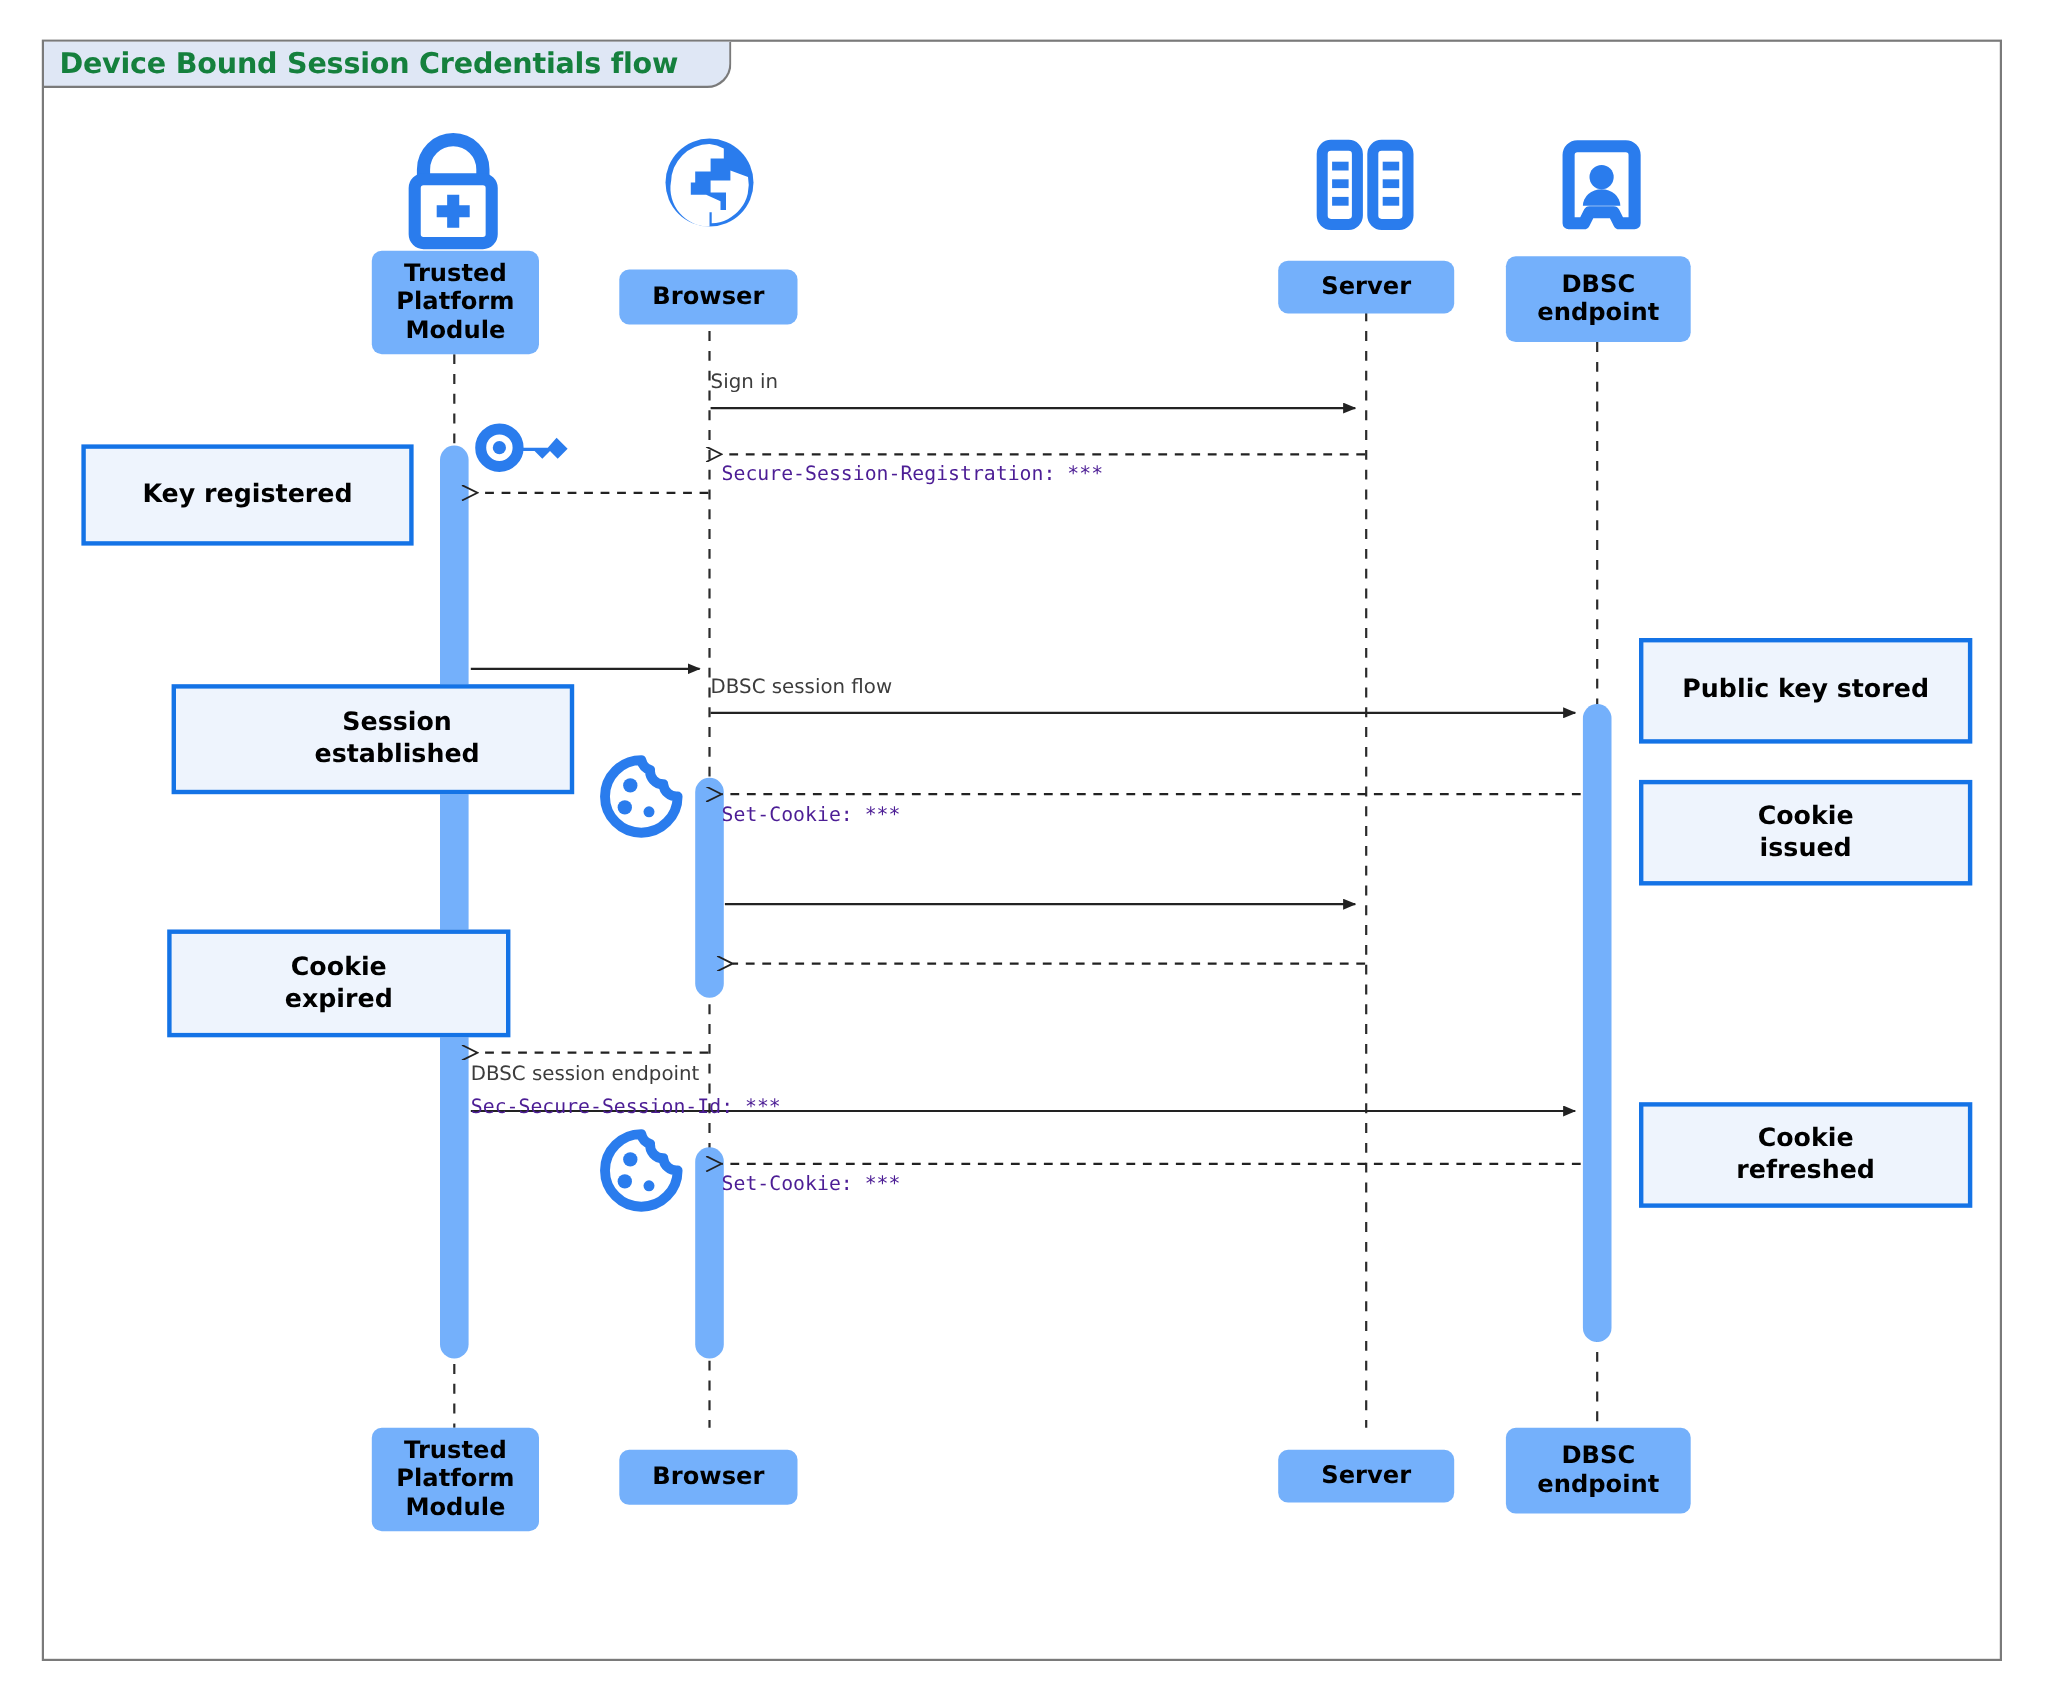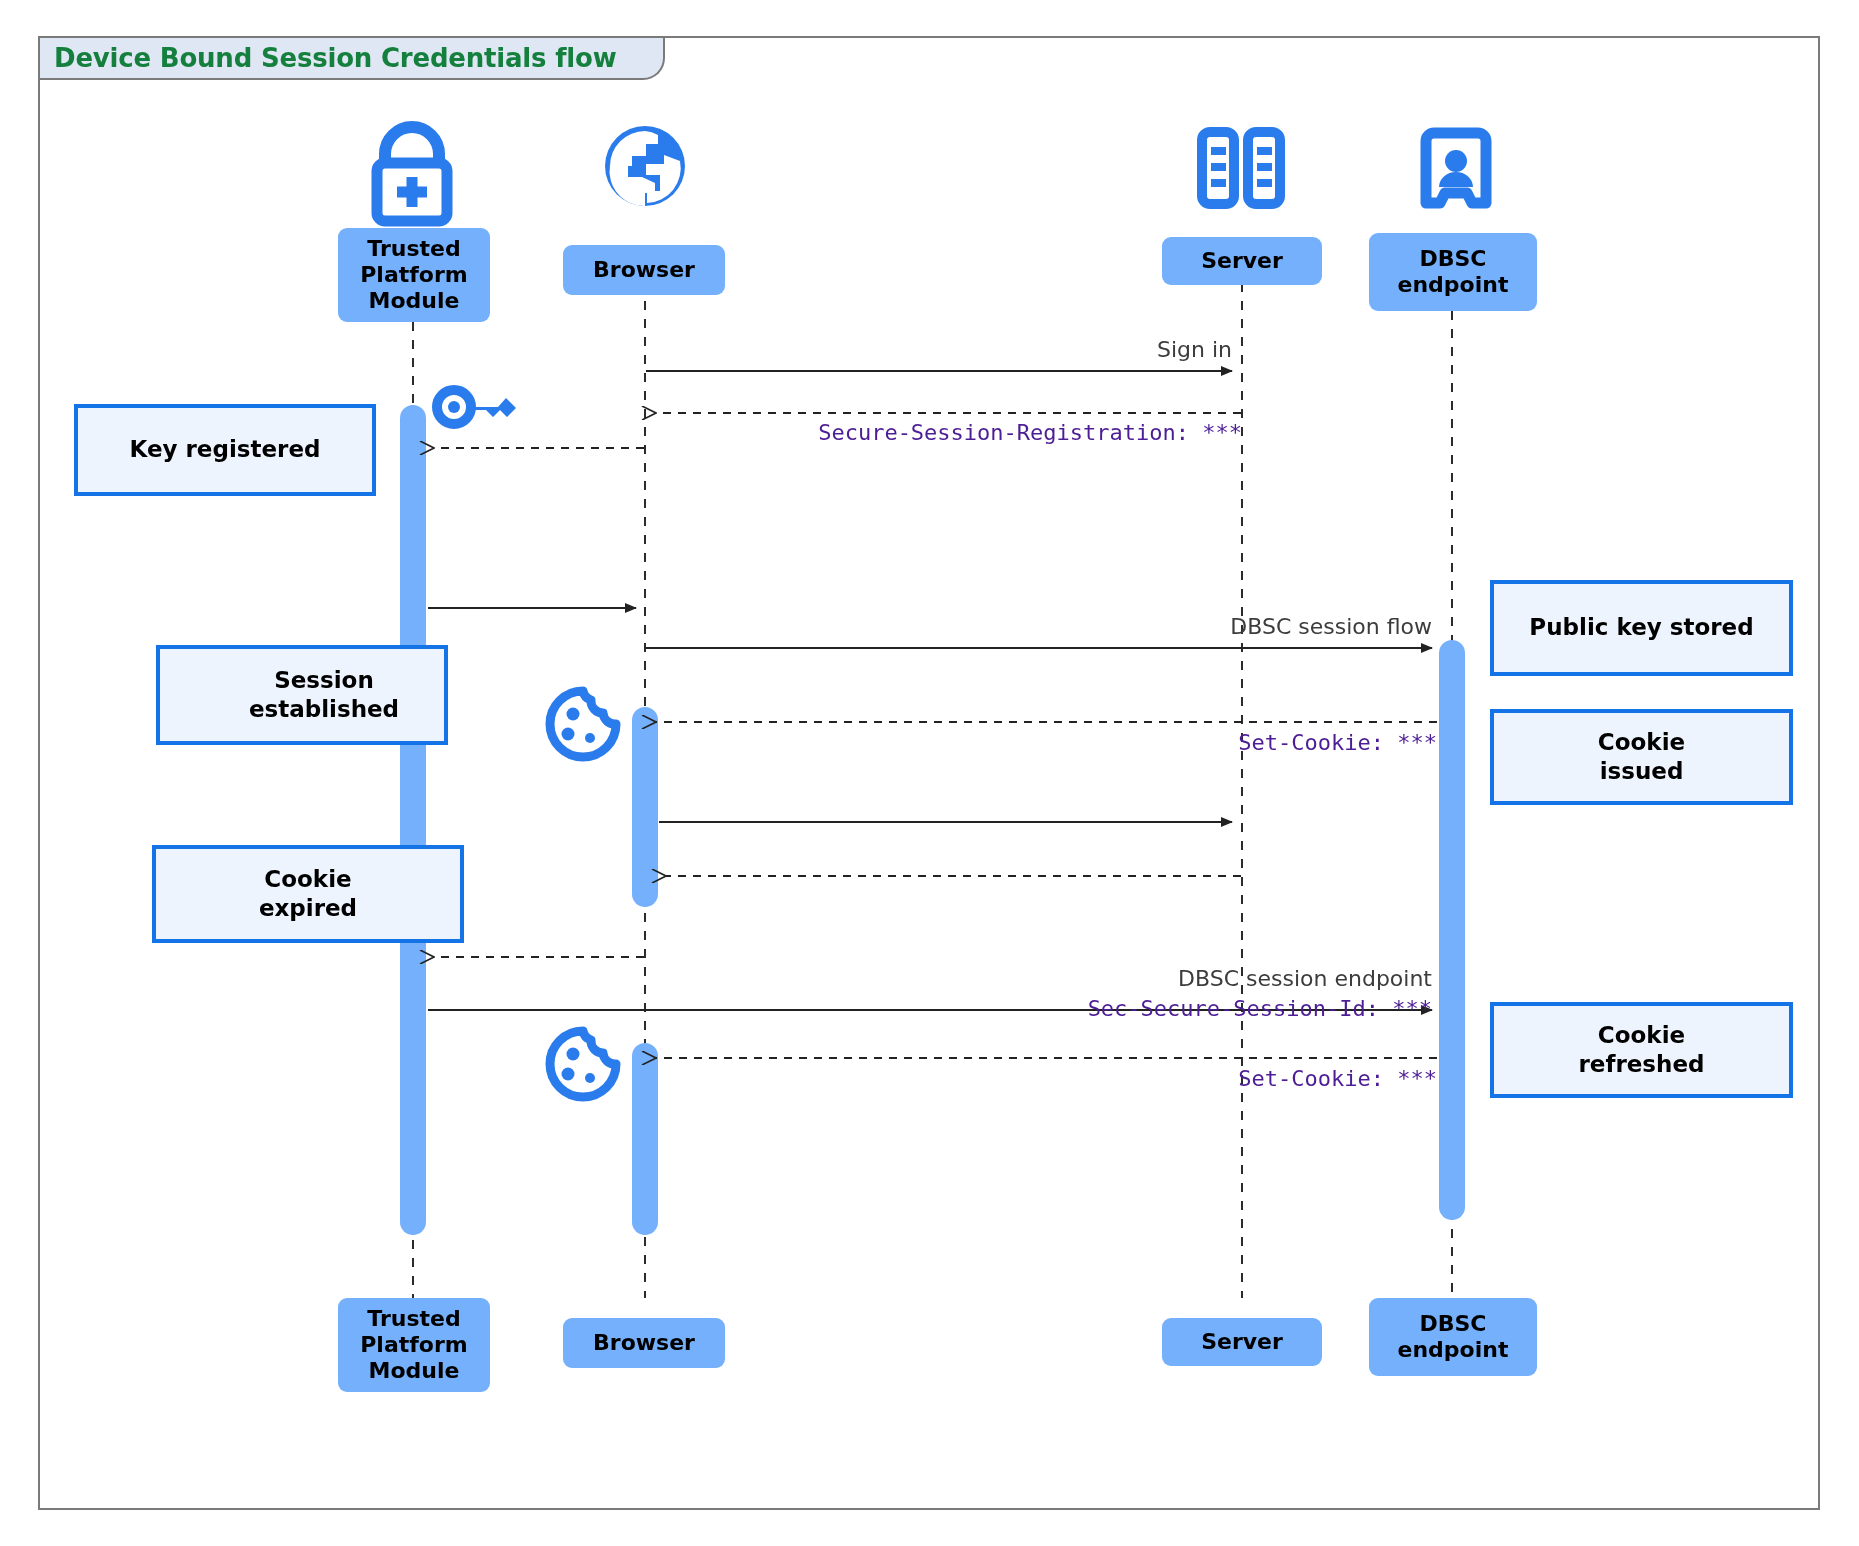--- a/index.html
+++ b/index.html
@@ -70,23 +70,23 @@
     display: flex; align-items: center; justify-content: center;
     text-align: center;
     line-height: 1.28;
     z-index: 7;
   }
 
   
   .msg {
     position: absolute;
     color: #3c3c3c;
-    font-size: 22px;
+    font-size: 18px;
     white-space: pre;
-    text-align: right;
+    text-align: left;
     z-index: 5;
   }
   .msg.mono {
     font-family: "DejaVu Sans Mono", "Liberation Mono", monospace;
     color: #4c1d95;
     letter-spacing: 0px;
   }
   .msg.sans { font-family: "DejaVu Sans", "Liberation Sans", sans-serif; }
 </style>
 </head>
@@ -230,21 +230,21 @@
     <span style="white-space:pre-line">Server</span>
   </div>
   <div class="plabel" style="left:1369px; top:1298px; width:168px; height:78px;">
     <span style="white-space:pre-line">DBSC
 endpoint</span>
   </div>
 
   <div class="note" style="left:74px; top:404px; width:302px; height:92px;text-align:right;">
     <span style="white-space:pre-line">Key registered</span>
   </div>
-  <div class="note" style="left:156px; top:645px; width:292px; height:100px;padding-left:44px;">
+  <div class="note" style="left:156px; top:622px; width:366px; height:100px;padding-left:44px;">
     <span style="white-space:pre-line">Session
 established</span>
   </div>
   <div class="note" style="left:152px; top:845px; width:312px; height:98px;">
     <span style="white-space:pre-line">Cookie
 expired</span>
   </div>
   <div class="note" style="left:1490px; top:580px; width:303px; height:96px;">
     <span style="white-space:pre-line">Public key stored</span>
   </div>

